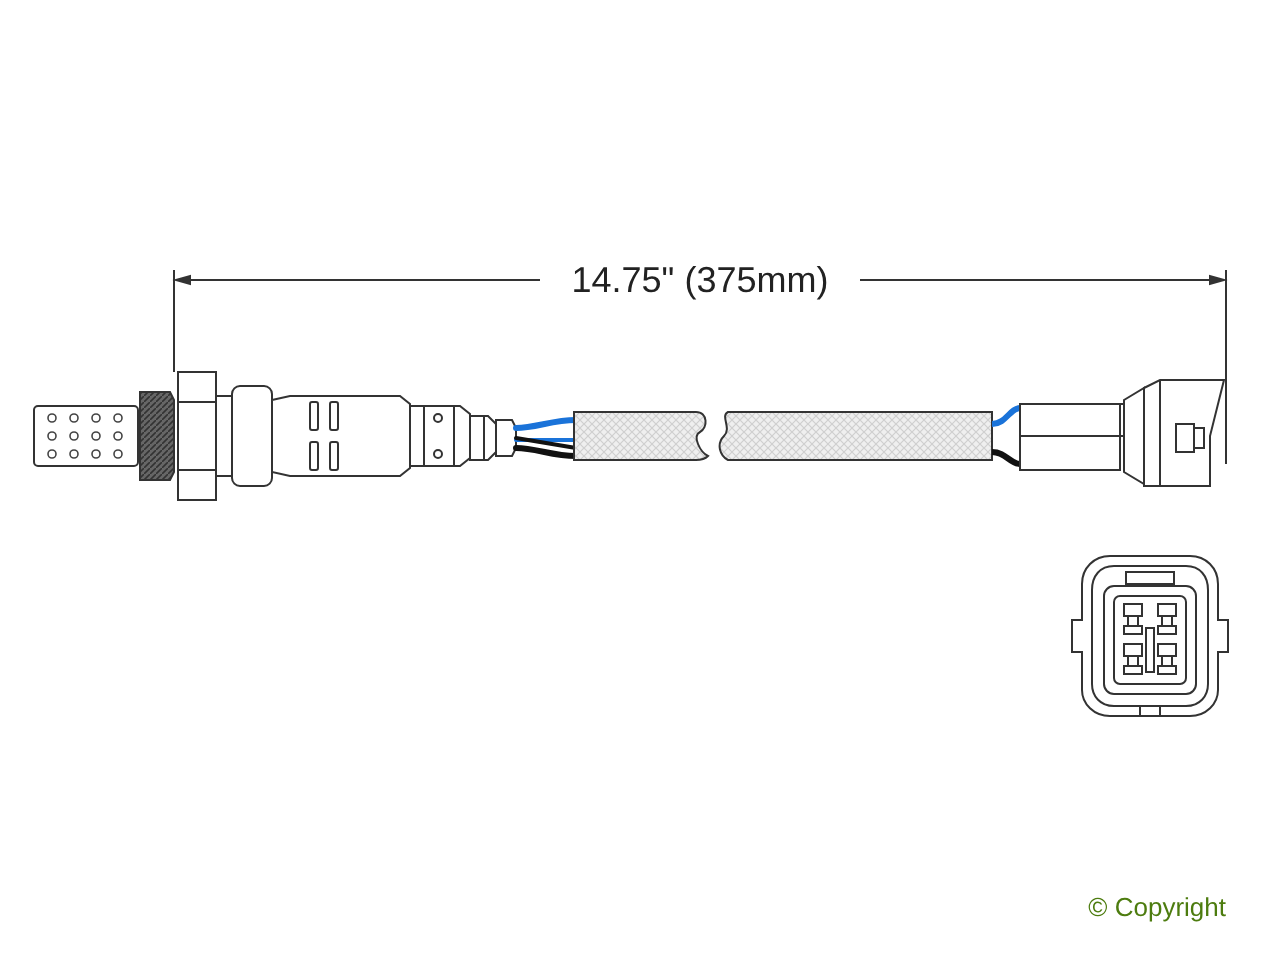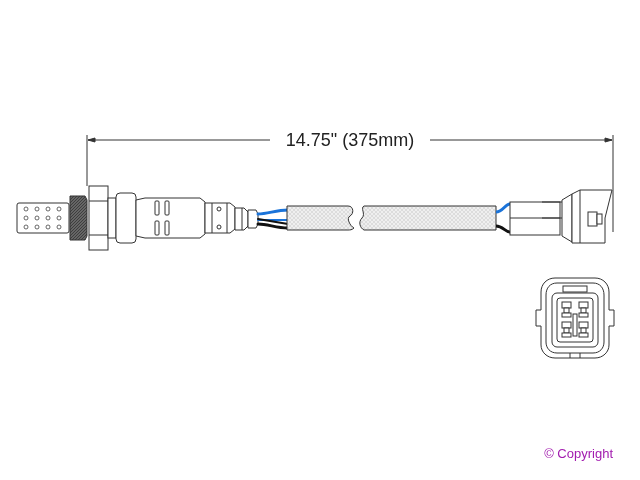--- a/index.html
+++ b/index.html
@@ -1,19 +1,19 @@
 <!DOCTYPE html>
 <html><head>
   <meta charset="utf-8">
   <style>
     html, body { margin:0; padding:0; background:#ffffff; }
     body { width:640px; height:480px; position:relative; overflow:hidden; font-family:"Liberation Sans", sans-serif; }
     #canvas { position:absolute; left:0; top:0; }
     .dim-label { position:absolute; left:270px; top:129px; width:160px; text-align:center; font-size:18px; color:#222; background:#fff; line-height:22px; }
-    .copyright { position:absolute; right:27px; top:446px; font-size:13px; color:#a21caf; }
+    .copyright { position:absolute; right:27px; top:446px; font-size:13px; color:#4d7c0f; }
   </style>
 </head>
 <body>
 
 <svg id="canvas" width="640" height="480" viewBox="0 0 640 480" xmlns="http://www.w3.org/2000/svg">
   <defs>
     <pattern id="mesh" width="4" height="4" patternUnits="userSpaceOnUse">
       <rect width="4" height="4" fill="#efefef"></rect>
       <path d="M0 4 L4 0 M0 0 L4 4" stroke="#cfcfcf" stroke-width="0.6"></path>
     </pattern>

